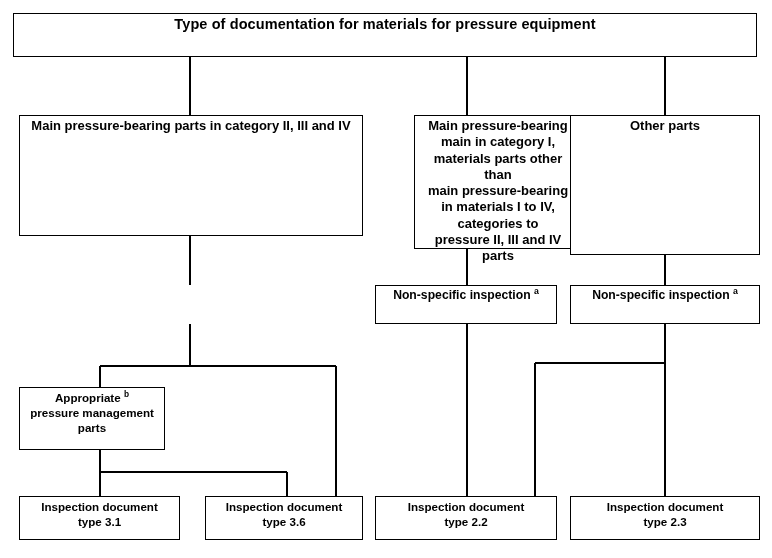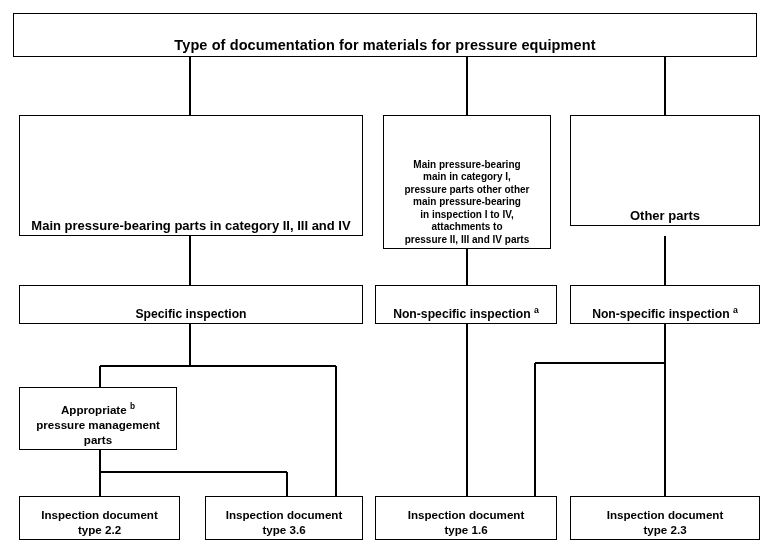--- a/index.html
+++ b/index.html
@@ -23,35 +23,35 @@
     left: 0;
     width: 772px;
     height: 558px;
   }
   .node-box {
     position: absolute;
     box-sizing: border-box;
     border: 1.6px solid #000000;
     background: #ffffff;
     display: flex;
-    align-items: flex-end;
+    align-items: flex-start;
     justify-content: center;
     text-align: center;
     font-weight: bold;
     color: #000000;
     line-height: 1.18;
     padding: 2px 4px;
   }
   .node-text {
     display: block;
     width: 100%;
   }
   .t-title   { font-size: 14.5px; letter-spacing: 0.1px; }
   .t-big     { font-size: 13px; }
-  .t-multi   { font-size: 10px; line-height: 1.25; }
+  .t-multi   { font-size: 13px; line-height: 1.25; margin-left: 31px; }
   .t-mid     { font-size: 12.2px; }
   .t-small   { font-size: 11.6px; line-height: 1.3; }
   sup {
     font-size: 0.72em;
     vertical-align: super;
     line-height: 0;
   }
 </style>
 </head>
 <body>
@@ -91,70 +91,67 @@
   </div>
 
   <div class="node-box t-big" style="left:19px; top:115px; width:344px; height:121px;">
     <span class="node-text">Main pressure-bearing parts in category II, III and IV</span>
   </div>
 
   <div class="node-box t-multi" style="left:383px; top:115px; width:168px; height:134px;">
     <span class="node-text">
       <span>Main pressure-bearing</span><br>
       <span>main in category I,</span><br>
-      <span>pressure parts other other</span><br>
+      <span>materials parts other than</span><br>
       <span>main pressure-bearing</span><br>
-      <span>in inspection I to IV,</span><br>
-      <span>attachments to</span><br>
+      <span>in materials I to IV,</span><br>
+      <span>categories to</span><br>
       <span>pressure II, III and IV parts</span>
     </span>
   </div>
 
-  <div class="node-box t-big" style="left:570px; top:115px; width:190px; height:111px;">
+  <div class="node-box t-big" style="left:570px; top:115px; width:190px; height:140px;">
     <span class="node-text">Other parts</span>
   </div>
 
-  <div class="node-box t-mid" style="left:19px; top:285px; width:344px; height:39px;">
-    <span class="node-text">Specific inspection</span>
-  </div>
 
   <div class="node-box t-mid" style="left:375px; top:285px; width:182px; height:39px;">
     <span class="node-text"><span>Non-specific inspection</span>&nbsp;<sup>a</sup></span>
   </div>
 
   <div class="node-box t-mid" style="left:570px; top:285px; width:190px; height:39px;">
     <span class="node-text"><span>Non-specific inspection</span>&nbsp;<sup>a</sup></span>
   </div>
 
-  <div class="node-box t-small" style="left:19px; top:387px; width:158px; height:63px;">
+  <div class="node-box t-small" style="left:19px; top:387px; width:146px; height:63px;">
     <span class="node-text">
       <span>Appropriate</span>&nbsp;<sup>b</sup><br>
       <span>pressure management</span><br>
       <span>parts</span>
     </span>
   </div>
 
   <div class="node-box t-small" style="left:19px; top:496px; width:161px; height:44px;">
     <span class="node-text">
       <span>Inspection document</span><br>
-      <span>type 2.2</span>
+      <span>type 3.1</span>
     </span>
   </div>
 
   <div class="node-box t-small" style="left:205px; top:496px; width:158px; height:44px;">
     <span class="node-text">
       <span>Inspection document</span><br>
       <span>type 3.6</span>
     </span>
   </div>
 
   <div class="node-box t-small" style="left:375px; top:496px; width:182px; height:44px;">
     <span class="node-text">
       <span>Inspection document</span><br>
-      <span>type 1.6</span>
+      <span>type 2.2</span>
     </span>
   </div>
 
   <div class="node-box t-small" style="left:570px; top:496px; width:190px; height:44px;">
     <span class="node-text">
       <span>Inspection document</span><br>
       <span>type 2.3</span>
     </span>
   </div>
 

